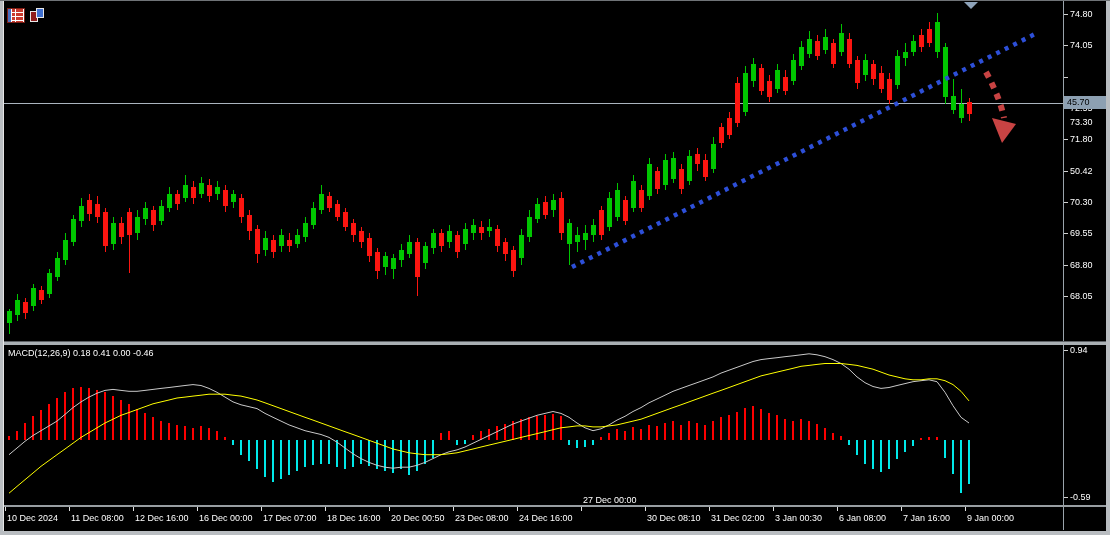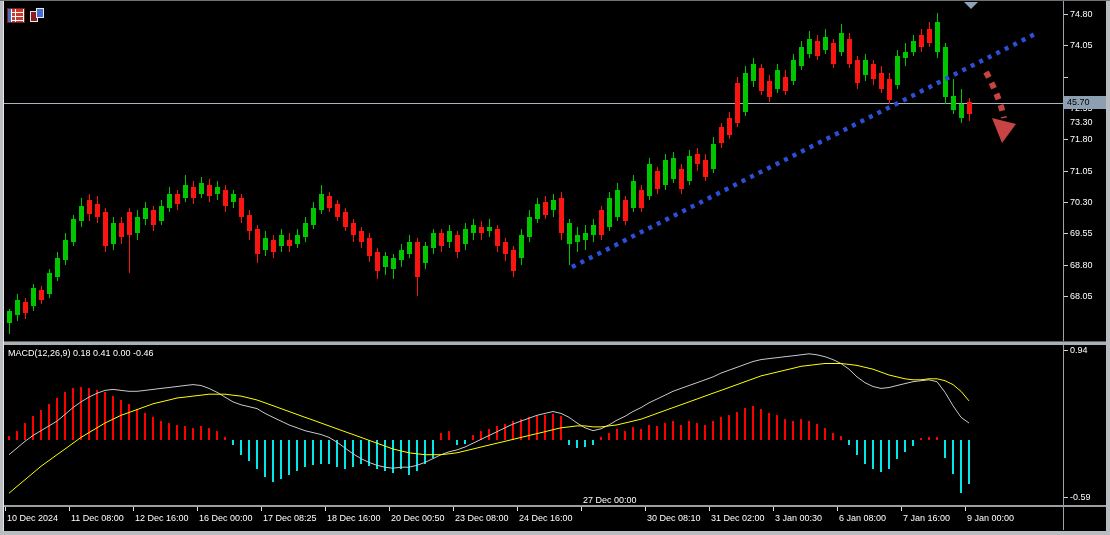--- a/index.html
+++ b/index.html
@@ -310,39 +310,39 @@
     <div class="lbl" style="left: 1070px; top: 9px;">74.80</div>
     <div class="abs" style="left: 1064px; top: 45px; width: 4px; height: 1px; background: rgb(208, 208, 208);"></div>
     <div class="lbl" style="left: 1070px; top: 40px;">74.05</div>
     <div class="abs" style="left: 1064px; top: 77px; width: 4px; height: 1px; background: rgb(208, 208, 208);"></div>
     <div class="lbl" style="left: 1070px; top: 72px; margin-top: 45px;">73.30</div>
     <div class="abs" style="left: 1064px; top: 108px; width: 4px; height: 1px; background: rgb(208, 208, 208);"></div>
     <div class="lbl" style="left: 1070px; top: 103px;">72.55</div>
     <div class="abs" style="left: 1064px; top: 139px; width: 4px; height: 1px; background: rgb(208, 208, 208);"></div>
     <div class="lbl" style="left: 1070px; top: 134px;">71.80</div>
     <div class="abs" style="left: 1064px; top: 171px; width: 4px; height: 1px; background: rgb(208, 208, 208);"></div>
-    <div class="lbl" style="left: 1070px; top: 166px;">71.05</div>
+    <div class="lbl" style="left: 1070px; top: 166px;">50.42</div>
     <div class="abs" style="left: 1064px; top: 202px; width: 4px; height: 1px; background: rgb(208, 208, 208);"></div>
     <div class="lbl" style="left: 1070px; top: 197px;">70.30</div>
     <div class="abs" style="left: 1064px; top: 233px; width: 4px; height: 1px; background: rgb(208, 208, 208);"></div>
     <div class="lbl" style="left: 1070px; top: 228px;">69.55</div>
     <div class="abs" style="left: 1064px; top: 265px; width: 4px; height: 1px; background: rgb(208, 208, 208);"></div>
     <div class="lbl" style="left: 1070px; top: 260px;">68.80</div>
     <div class="abs" style="left: 1064px; top: 296px; width: 4px; height: 1px; background: rgb(208, 208, 208);"></div>
     <div class="lbl" style="left: 1070px; top: 291px;">68.05</div>
     <div class="abs" style="left: 5px; top: 507px; width: 1px; height: 4px; background: rgb(224, 224, 224);"></div>
     <div class="lbl" style="left: 7px; top: 513px;">10 Dec 2024</div>
     <div class="abs" style="left: 69px; top: 507px; width: 1px; height: 4px; background: rgb(224, 224, 224);"></div>
     <div class="lbl" style="left: 71px; top: 513px;">11 Dec 08:00</div>
     <div class="abs" style="left: 133px; top: 507px; width: 1px; height: 4px; background: rgb(224, 224, 224);"></div>
     <div class="lbl" style="left: 135px; top: 513px;">12 Dec 16:00</div>
     <div class="abs" style="left: 197px; top: 507px; width: 1px; height: 4px; background: rgb(224, 224, 224);"></div>
     <div class="lbl" style="left: 199px; top: 513px;">16 Dec 00:00</div>
     <div class="abs" style="left: 261px; top: 507px; width: 1px; height: 4px; background: rgb(224, 224, 224);"></div>
-    <div class="lbl" style="left: 263px; top: 513px;">17 Dec 08:25</div>
+    <div class="lbl" style="left: 263px; top: 513px;">17 Dec 07:00</div>
     <div class="abs" style="left: 325px; top: 507px; width: 1px; height: 4px; background: rgb(224, 224, 224);"></div>
     <div class="lbl" style="left: 327px; top: 513px;">18 Dec 16:00</div>
     <div class="abs" style="left: 389px; top: 507px; width: 1px; height: 4px; background: rgb(224, 224, 224);"></div>
     <div class="lbl" style="left: 391px; top: 513px;">20 Dec 00:50</div>
     <div class="abs" style="left: 453px; top: 507px; width: 1px; height: 4px; background: rgb(224, 224, 224);"></div>
     <div class="lbl" style="left: 455px; top: 513px;">23 Dec 08:00</div>
     <div class="abs" style="left: 517px; top: 507px; width: 1px; height: 4px; background: rgb(224, 224, 224);"></div>
     <div class="lbl" style="left: 519px; top: 513px;">24 Dec 16:00</div>
     <div class="abs" style="left: 581px; top: 507px; width: 1px; height: 4px; background: rgb(224, 224, 224);"></div>
     <div class="lbl" style="left: 583px; top: 495px;">27 Dec 00:00</div>

